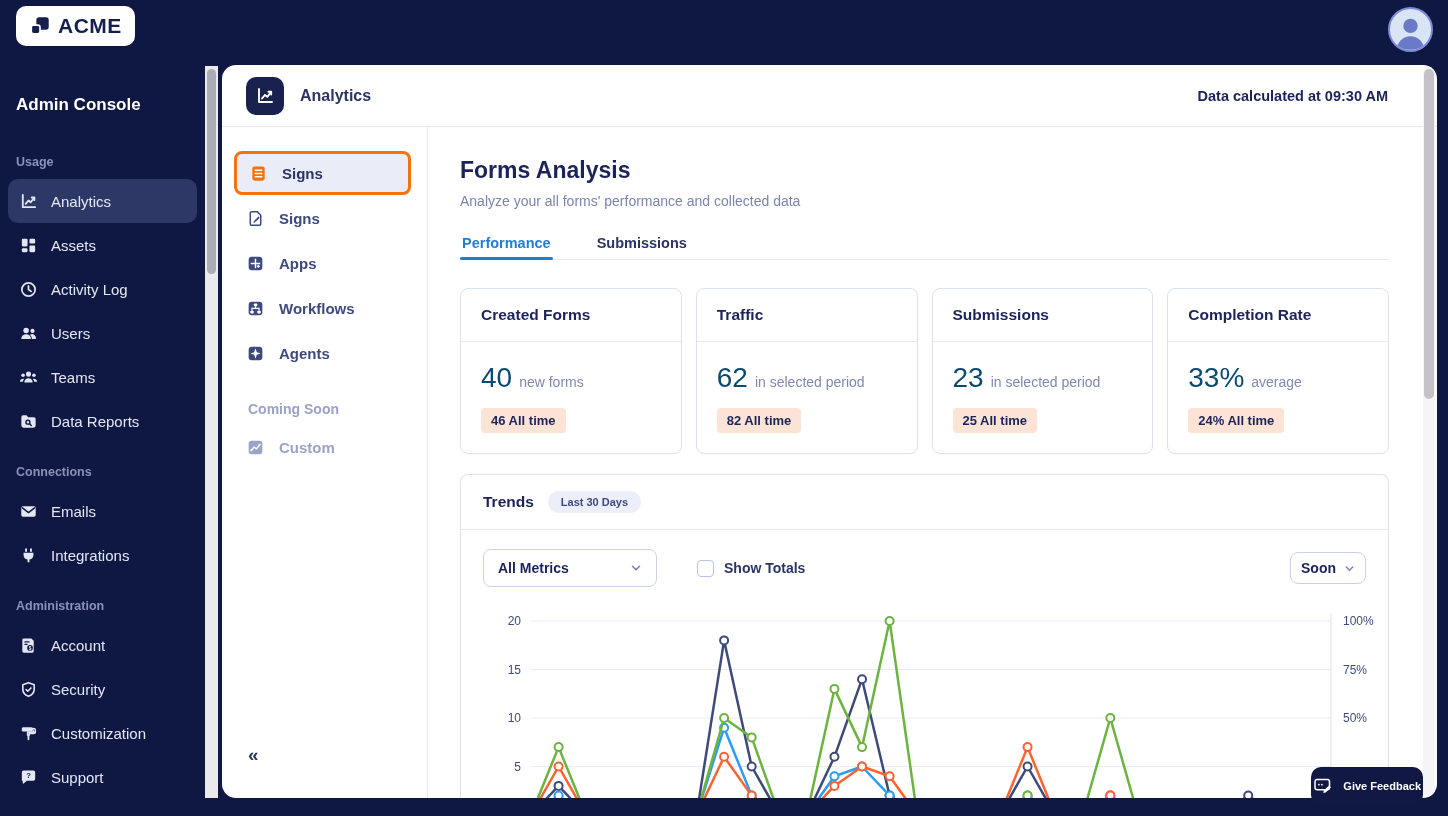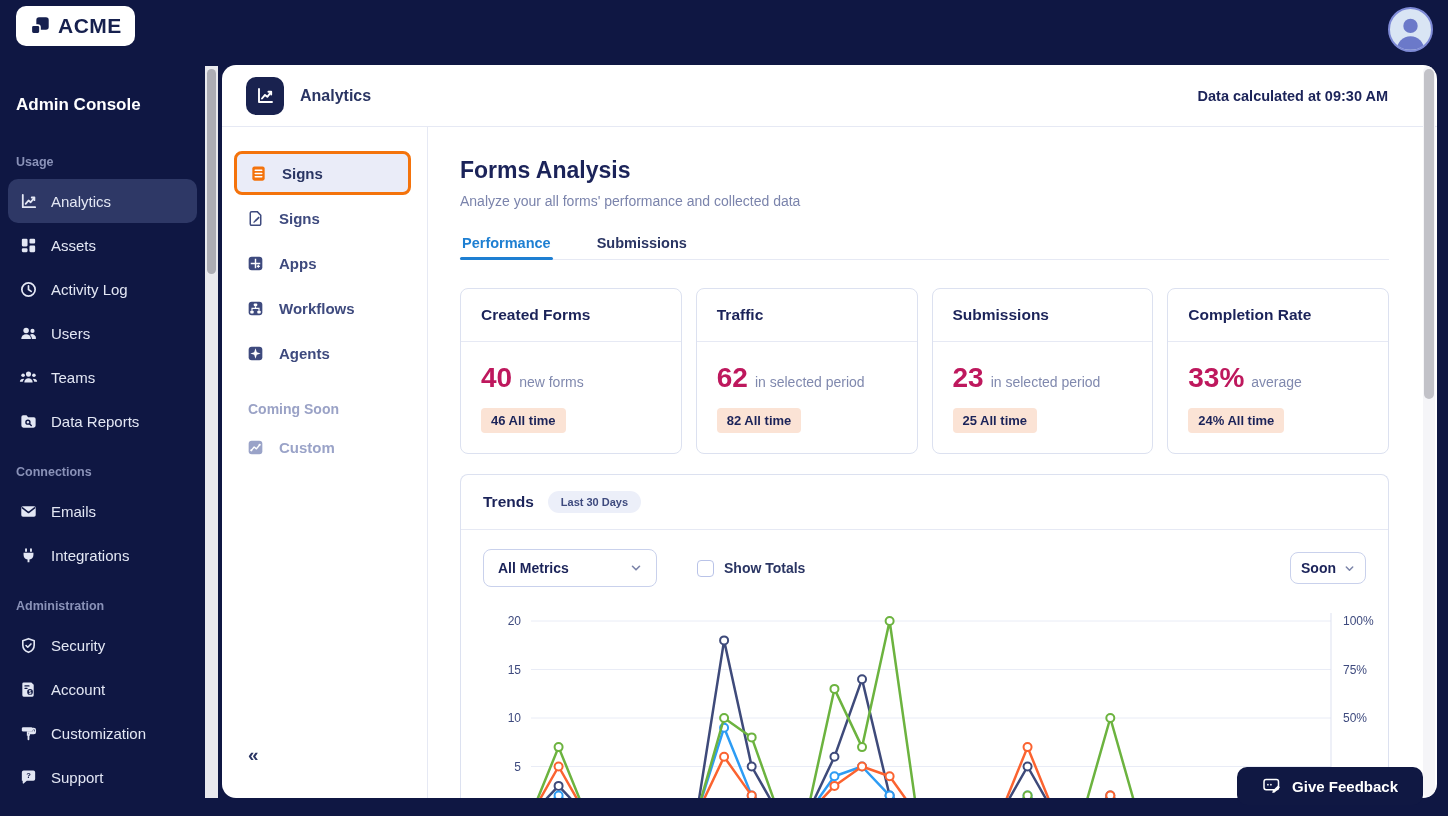--- a/index.html
+++ b/index.html
@@ -54,38 +54,38 @@
 
   .tabs{display:flex;gap:42px;margin-top:26px;border-bottom:1px solid #E6E9F4}
   .tab{font-size:14.5px;font-weight:700;color:#2A3563;padding:0 2px 8px;position:relative;cursor:pointer}
   .tab.active{color:#1E7FD2}
   .tab.active:after{content:"";position:absolute;left:0;right:0;bottom:-1px;height:3px;background:#1E7FD2;border-radius:2px}
 
   .cards{display:grid;grid-template-columns:repeat(4,1fr);gap:14px;margin-top:28px}
   .card{border:1px solid #DCE1F0;border-radius:8px;background:#fff}
   .card-h{padding:17px 20px;border-bottom:1px solid #E6E9F4;font-size:15.5px;font-weight:700;color:#1B2359}
   .card-b{padding:20px}
-  .big{font-size:28px;font-weight:700;color:#be185d}
+  .big{font-size:28px;font-weight:400;color:#0c4a6e}
   .sfx{font-size:14px;color:#8089AE;margin-left:7px;font-weight:500}
   .badge{display:inline-block;margin-top:14px;background:#FBE3D5;border-radius:4px;padding:5px 10px;font-size:13px;font-weight:700;color:#1B2359}
 
   .trends{margin-top:20px;border:1px solid #DCE1F0;border-radius:8px 8px 0 0;border-bottom:none;background:#fff}
   .trends-h{display:flex;align-items:center;gap:14px;padding:16px 22px;border-bottom:1px solid #E6E9F4}
   .trends-h .t{font-size:15.5px;font-weight:700;color:#1B2359}
   .pill{background:#ECEFF9;border-radius:12px;padding:5px 13px;font-size:11px;font-weight:700;color:#3E4A7E}
   .controls{display:flex;align-items:center;padding:19px 22px 8px;gap:40px}
   .select{border:1px solid #C9D1EC;border-radius:8px;height:38px;display:flex;align-items:center;justify-content:space-between;padding:0 14px;font-size:14px;font-weight:700;color:#1B2359;cursor:pointer;background:#fff}
   .select.metrics{width:174px}
   .select.interval{margin-left:auto;width:76px;height:32px;font-weight:600;padding:0 10px}
   .check{display:flex;align-items:center;gap:10px;font-size:14px;font-weight:600;color:#2A3563;cursor:pointer}
   .box{width:17px;height:17px;border:1.5px solid #B9C3E8;border-radius:4px;background:#fff}
 
   .chart{margin-top:4px}
 
-  .feedback{position:absolute;right:25px;bottom:11px;background:#101843;color:#fff;border:none;border-radius:10px;height:38px;display:flex;align-items:center;gap:10px;padding:0 25px;font-size:15px;font-weight:600;font-family:inherit;cursor:pointer}
+  .feedback{position:absolute;right:25px;bottom:11px;background:#101843;color:#fff;border:none;border-radius:10px;height:38px;display:flex;align-items:center;gap:10px;padding:0 2px;font-size:11px;font-weight:600;font-family:inherit;cursor:pointer}
 </style>
 </head>
 <body>
 
 <div class="logo-chip">
   <svg width="22" height="22" viewBox="0 0 24 24">
     <rect x="8" y="2.5" width="13.5" height="13.5" rx="3" fill="#16204E"></rect>
     <rect x="2.5" y="11" width="9.5" height="9.5" rx="2.4" fill="#16204E" stroke="#fff" stroke-width="1.8"></rect>
   </svg>
   <span class="logo-text">ACME</span>
@@ -166,34 +166,34 @@
   <div class="nav-item">
     <svg width="19" height="19" viewBox="0 0 20 20" fill="currentColor">
       <path d="M6.4 3.3a1 1 0 0 1 2 0V6h-2zM11.6 3.3a1 1 0 0 1 2 0V6h-2z"></path>
       <path d="M4.8 7h10.4v2.1a5.2 5.2 0 0 1-4.2 5.1V17.2H9V14.2A5.2 5.2 0 0 1 4.8 9.1z"></path>
     </svg>
     <span>Integrations</span>
   </div>
 
   <div class="section-label more">Administration</div>
   <div class="nav-item">
-    <svg width="19" height="19" viewBox="0 0 20 20" fill="none" stroke="currentColor" stroke-width="1.7">
-      <path d="M10 2.8l6 2.2v4.5c0 3.6-2.4 6.4-6 7.7-3.6-1.3-6-4.1-6-7.7V5z" stroke-linejoin="round"></path>
-      <path d="M7.4 10l1.8 1.8 3.4-3.4" stroke-linecap="round" stroke-linejoin="round"></path>
-    </svg>
-    <span>Security</span>
-  </div>
-  <div class="nav-item">
     <svg width="19" height="19" viewBox="0 0 20 20">
       <path fill="currentColor" d="M5 2.5h8L15.5 5v11A1.5 1.5 0 0 1 14 17.5H5A1.5 1.5 0 0 1 3.5 16V4A1.5 1.5 0 0 1 5 2.5z"></path>
       <path d="M6.3 6.2h4.2M6.3 8.8h2.2" stroke="#0F1743" stroke-width="1.4" stroke-linecap="round"></path>
       <circle cx="11.6" cy="12.6" r="3" fill="#0F1743"></circle>
       <text x="11.6" y="14.3" font-size="5" font-weight="bold" fill="currentColor" text-anchor="middle">$</text>
     </svg>
     <span>Account</span>
+  </div>
+  <div class="nav-item">
+    <svg width="19" height="19" viewBox="0 0 20 20" fill="none" stroke="currentColor" stroke-width="1.7">
+      <path d="M10 2.8l6 2.2v4.5c0 3.6-2.4 6.4-6 7.7-3.6-1.3-6-4.1-6-7.7V5z" stroke-linejoin="round"></path>
+      <path d="M7.4 10l1.8 1.8 3.4-3.4" stroke-linecap="round" stroke-linejoin="round"></path>
+    </svg>
+    <span>Security</span>
   </div>
   <div class="nav-item">
     <svg width="19" height="19" viewBox="0 0 20 20" fill="currentColor">
       <rect x="3" y="3.4" width="11" height="4.6" rx="1.4"></rect>
       <path d="M14 4.8h1.6A1.6 1.6 0 0 1 17.2 6.4v2A1.6 1.6 0 0 1 15.6 10H10.8v1.6H9v-3.2h6.6z" fill="none" stroke="currentColor" stroke-width="1.5"></path>
       <rect x="9" y="11.4" width="1.9" height="5.6" rx=".9"></rect>
     </svg>
     <span>Customization</span>
   </div>
   <div class="nav-item">

